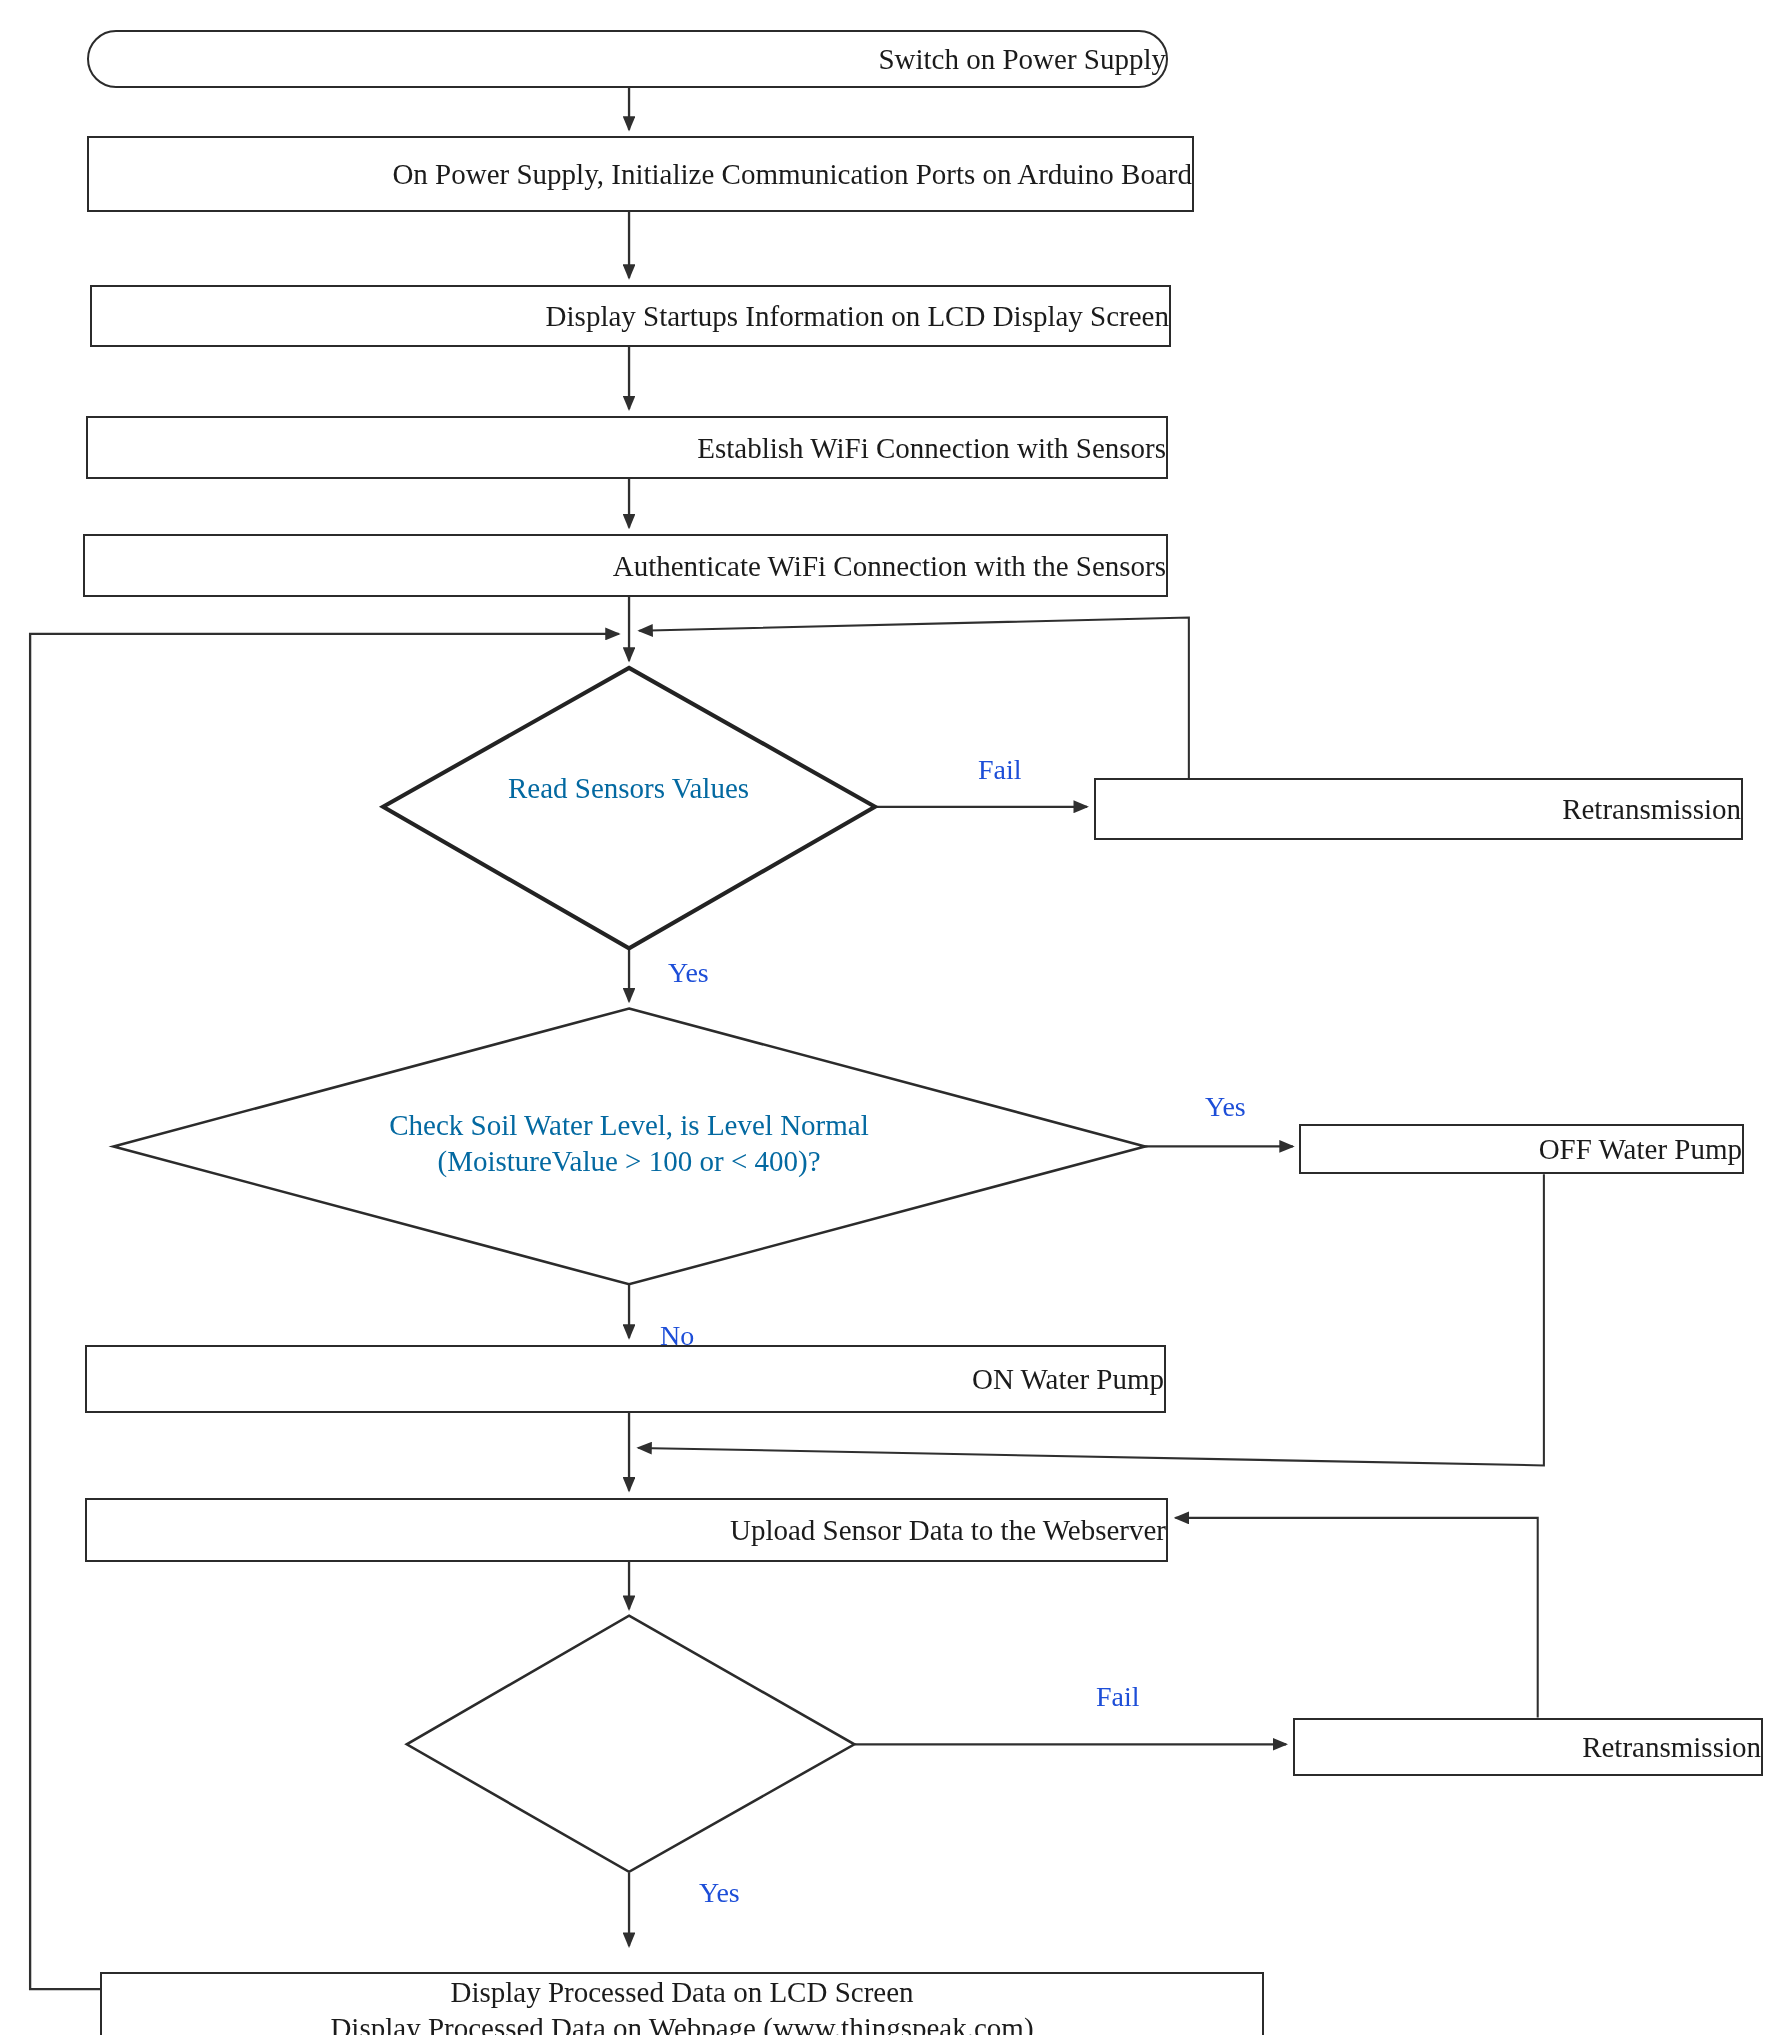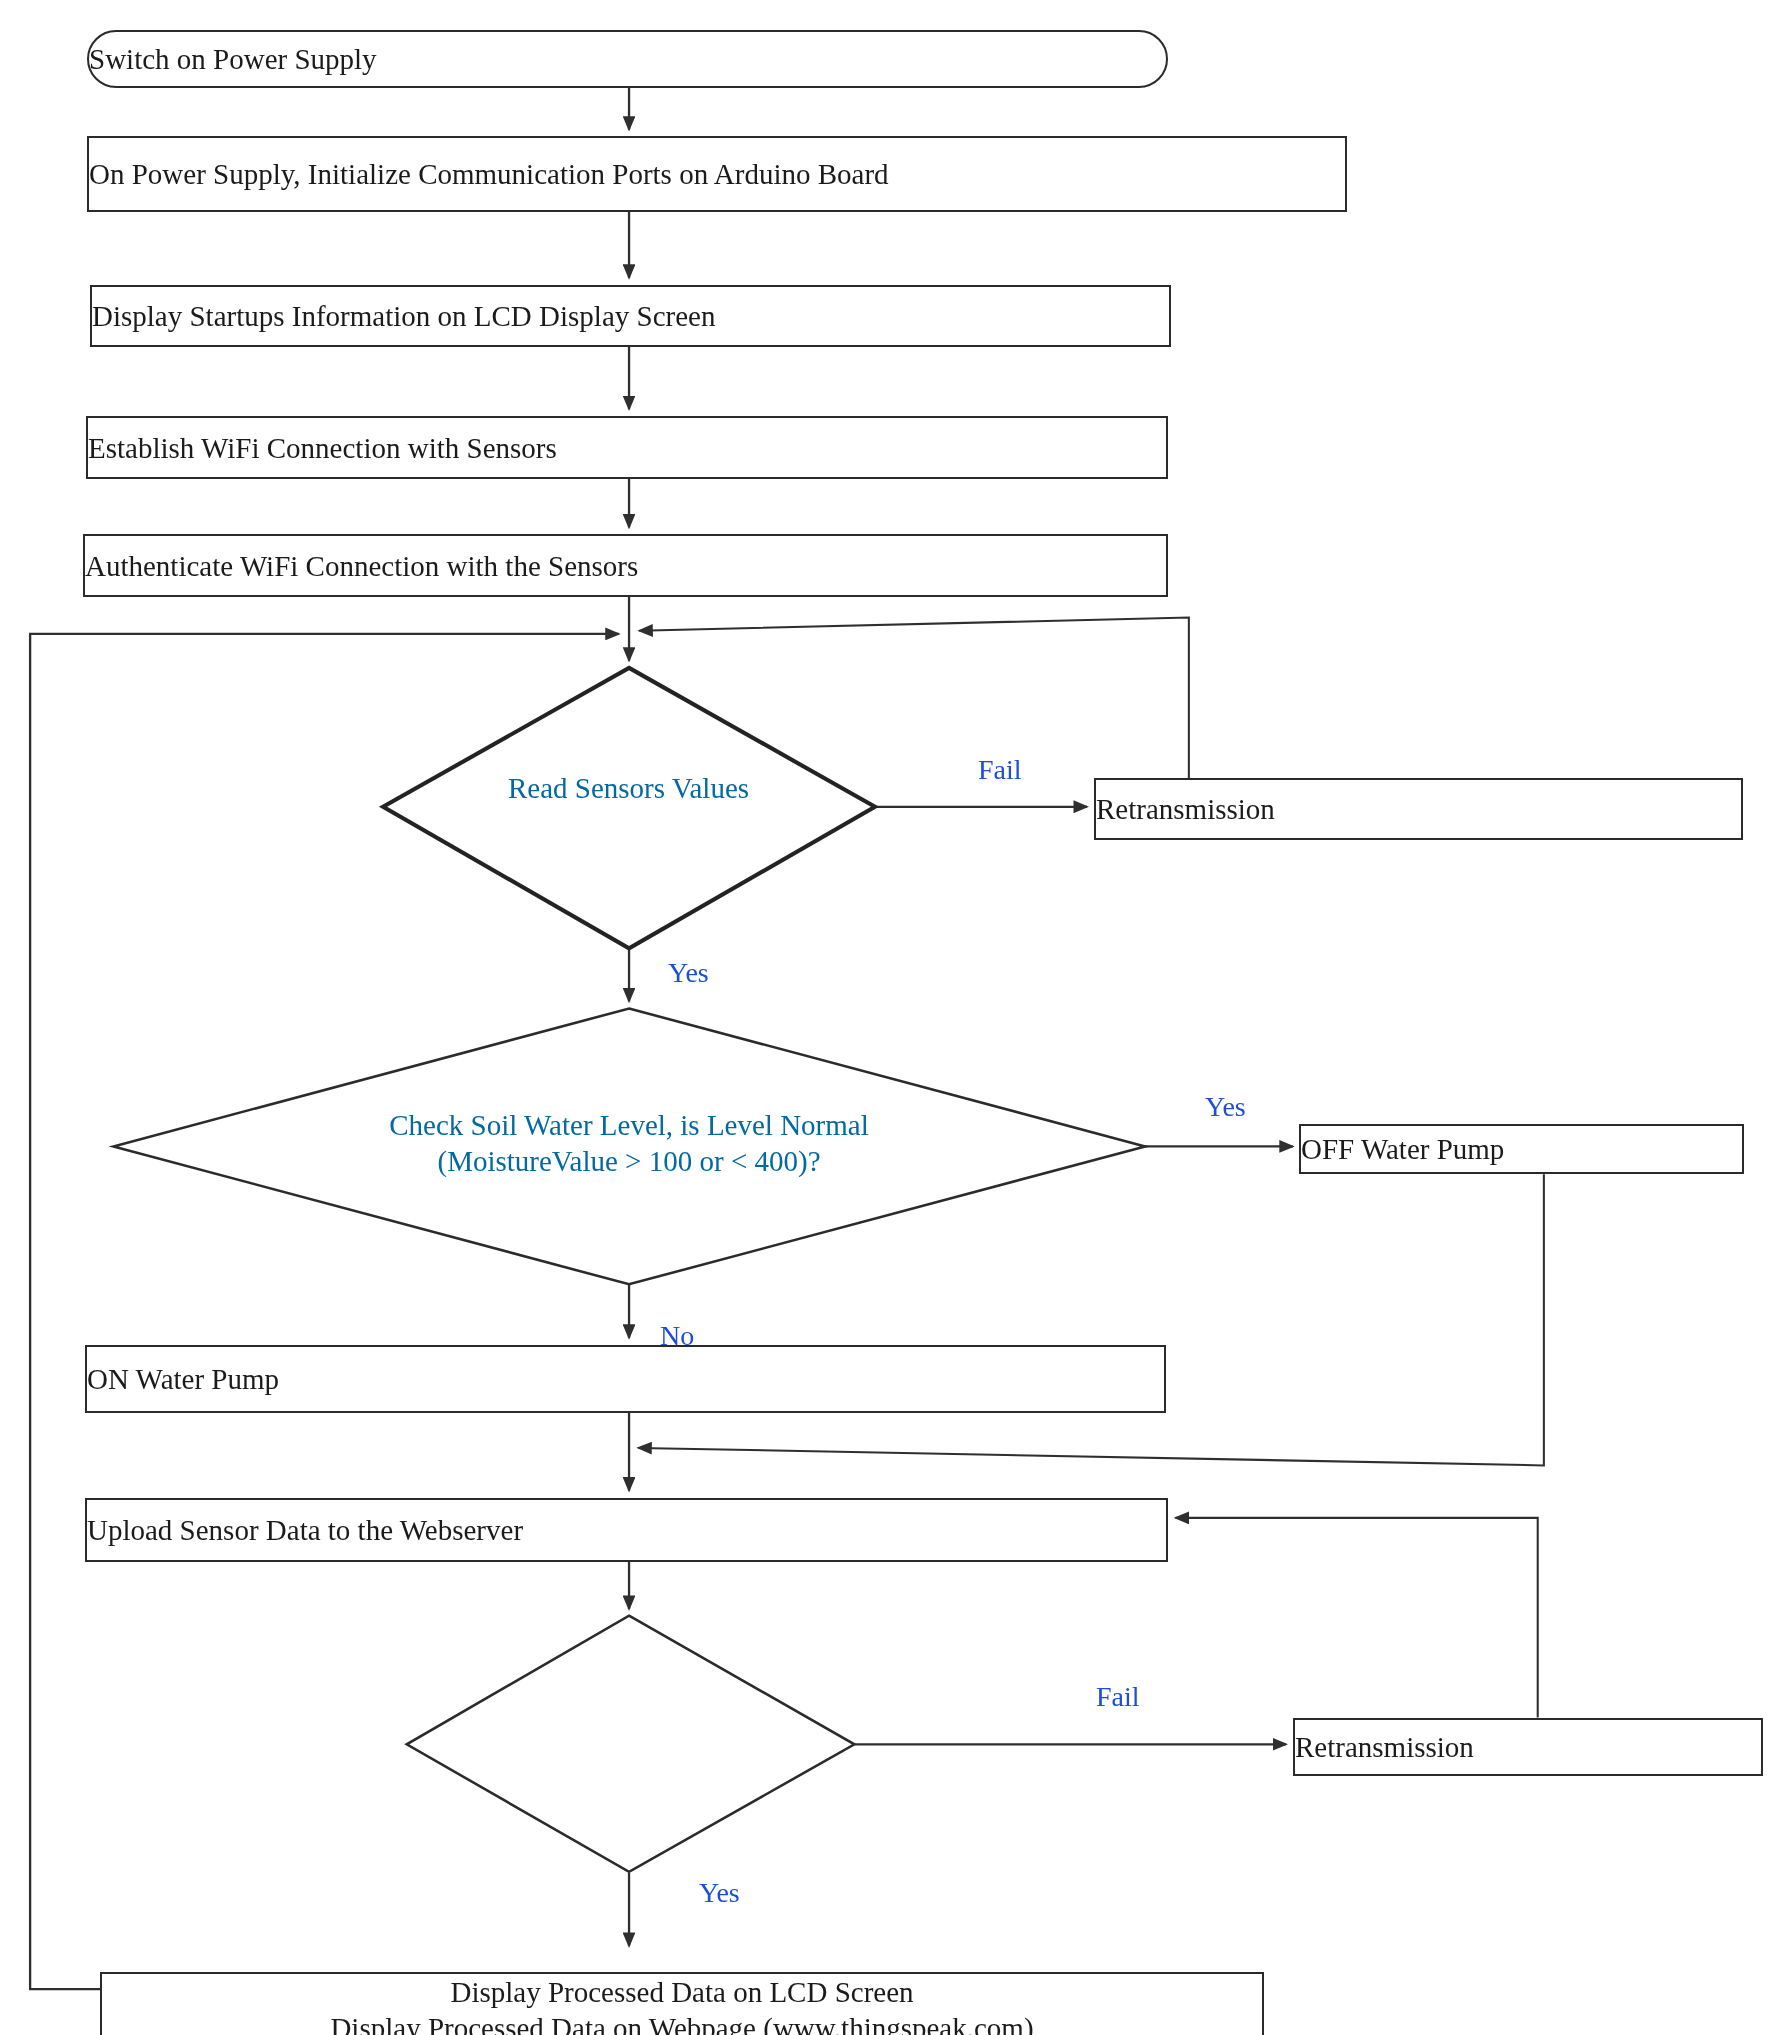--- a/index.html
+++ b/index.html
@@ -16,21 +16,21 @@
     left:0;top:0;
     width:1786px;height:2035px;
   }
   .node{
     position:absolute;
     box-sizing:border-box;
     border:2.6px solid #2b2b2b;
     background:#ffffff;
     display:flex;
     align-items:center;
-    justify-content:flex-start;
+    justify-content:flex-end;
     text-align:center;
     font-size:29px;
     line-height:36px;
     color:#1b1b1b;
   }
   .terminator{border-radius:31px;border-width:2.1px;}
   .dtext{
     position:absolute;
     text-align:center;
     font-size:29px;
@@ -90,21 +90,21 @@
 
     <polygon points="1222,1298 1700,1568 1222,1843 744,1568" fill="#ffffff" stroke="#232323" stroke-width="8"></polygon>
     <polygon points="1222,1960 2225,2228 1222,2496 220,2228" fill="#ffffff" stroke="#2b2b2b" stroke-width="5"></polygon>
     <polygon points="1222,3140 1660,3390 1222,3638 790,3390" fill="#ffffff" stroke="#2b2b2b" stroke-width="5"></polygon>
   </svg>
 
   <div class="node terminator" style="left:87px;top:30px;width:1081px;height:58px;">
     <span>Switch on Power Supply</span>
   </div>
 
-  <div class="node" style="left:87px;top:136px;width:1260px;height:76px;">
+  <div class="node" style="left:87px;top:136px;width:1107px;height:76px;">
     <span>On Power Supply, Initialize Communication Ports on Arduino Board</span>
   </div>
 
   <div class="node" style="left:90px;top:285px;width:1081px;height:62px;">
     <span>Display Startups Information on LCD Display Screen</span>
   </div>
 
   <div class="node" style="left:86px;top:416px;width:1082px;height:63px;">
     <span>Establish WiFi Connection with Sensors</span>
   </div>

